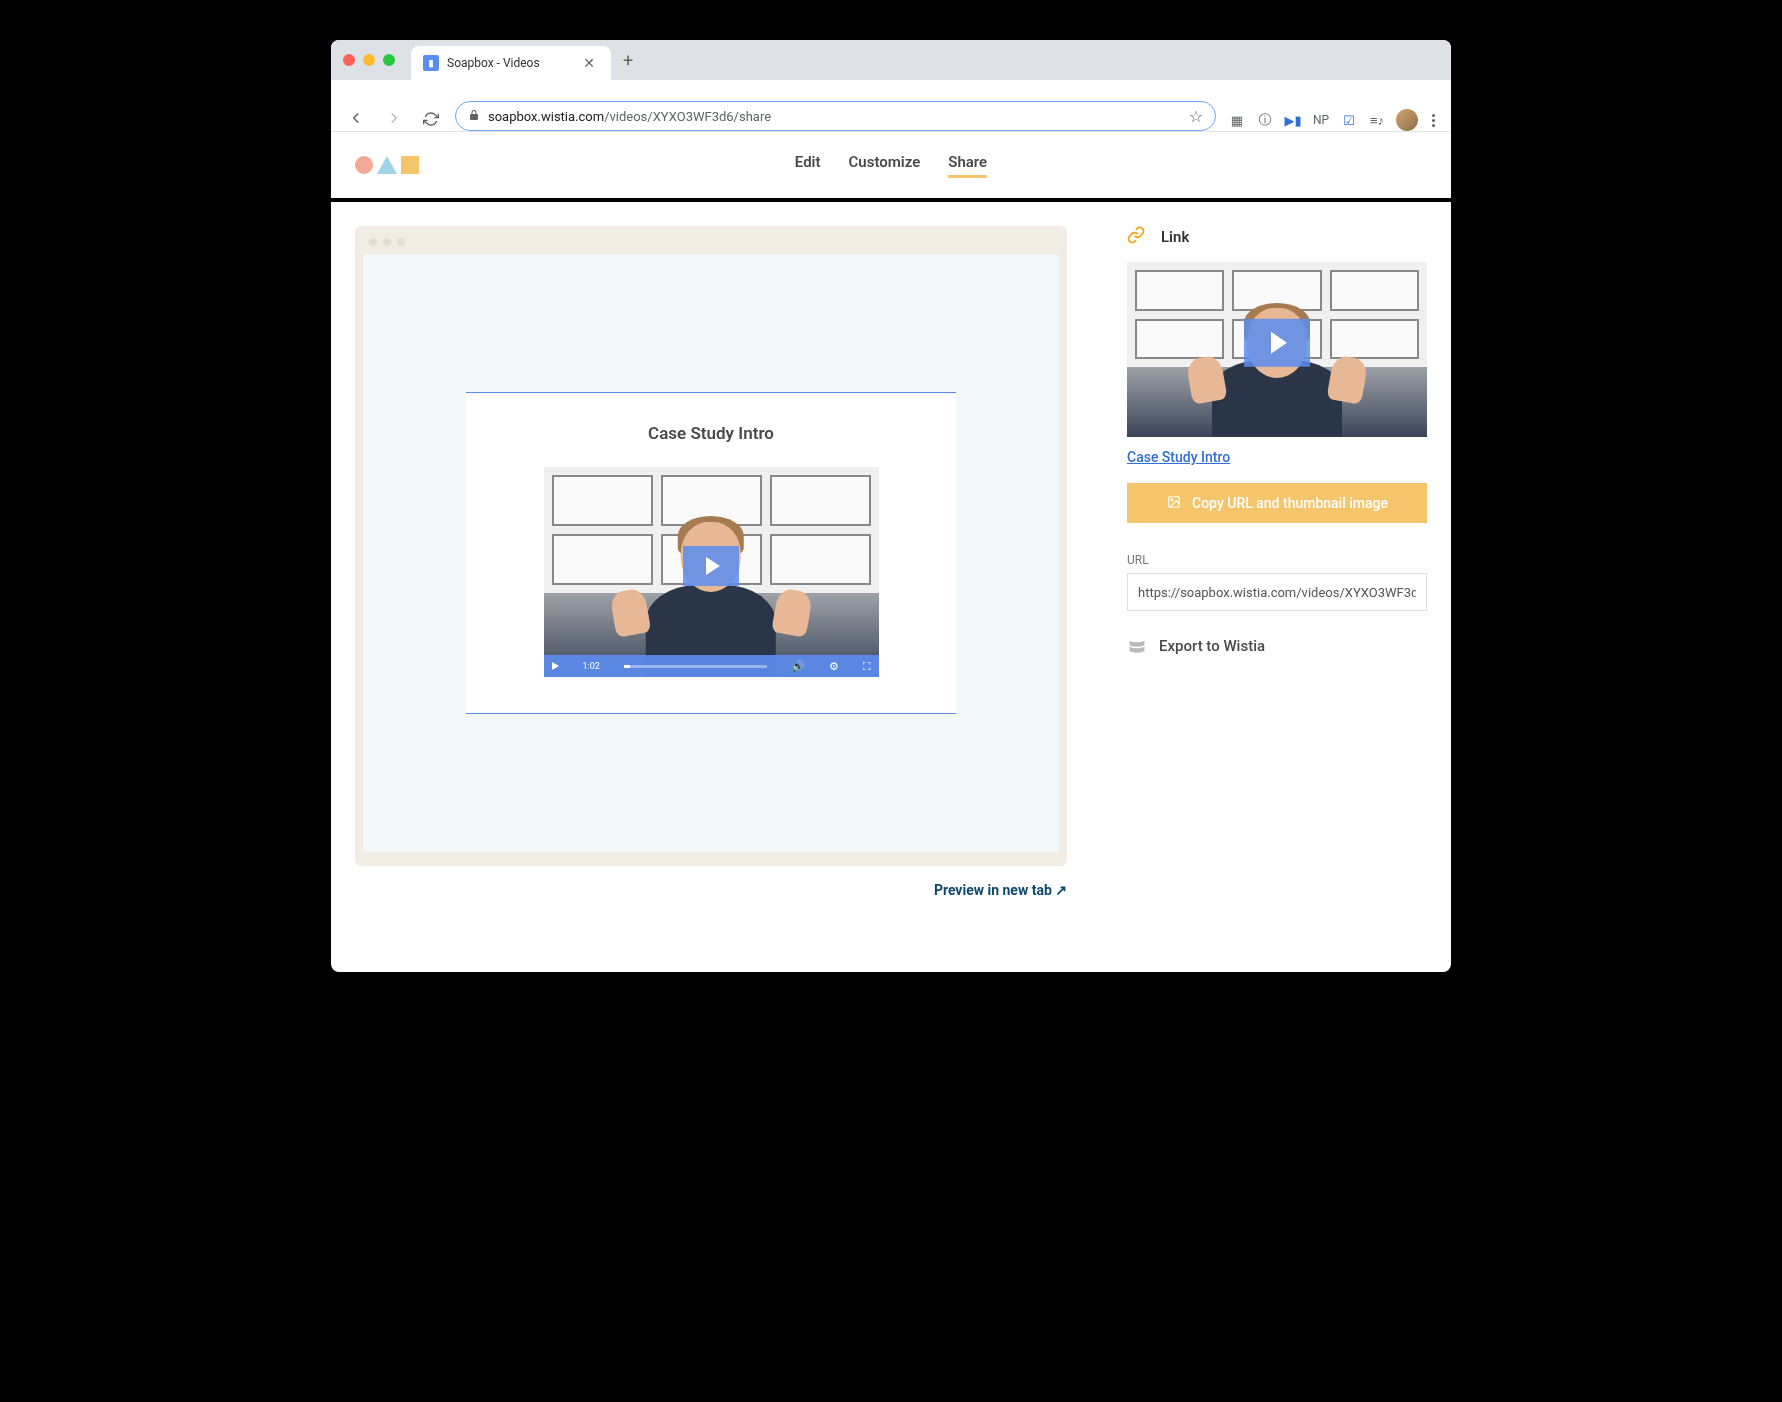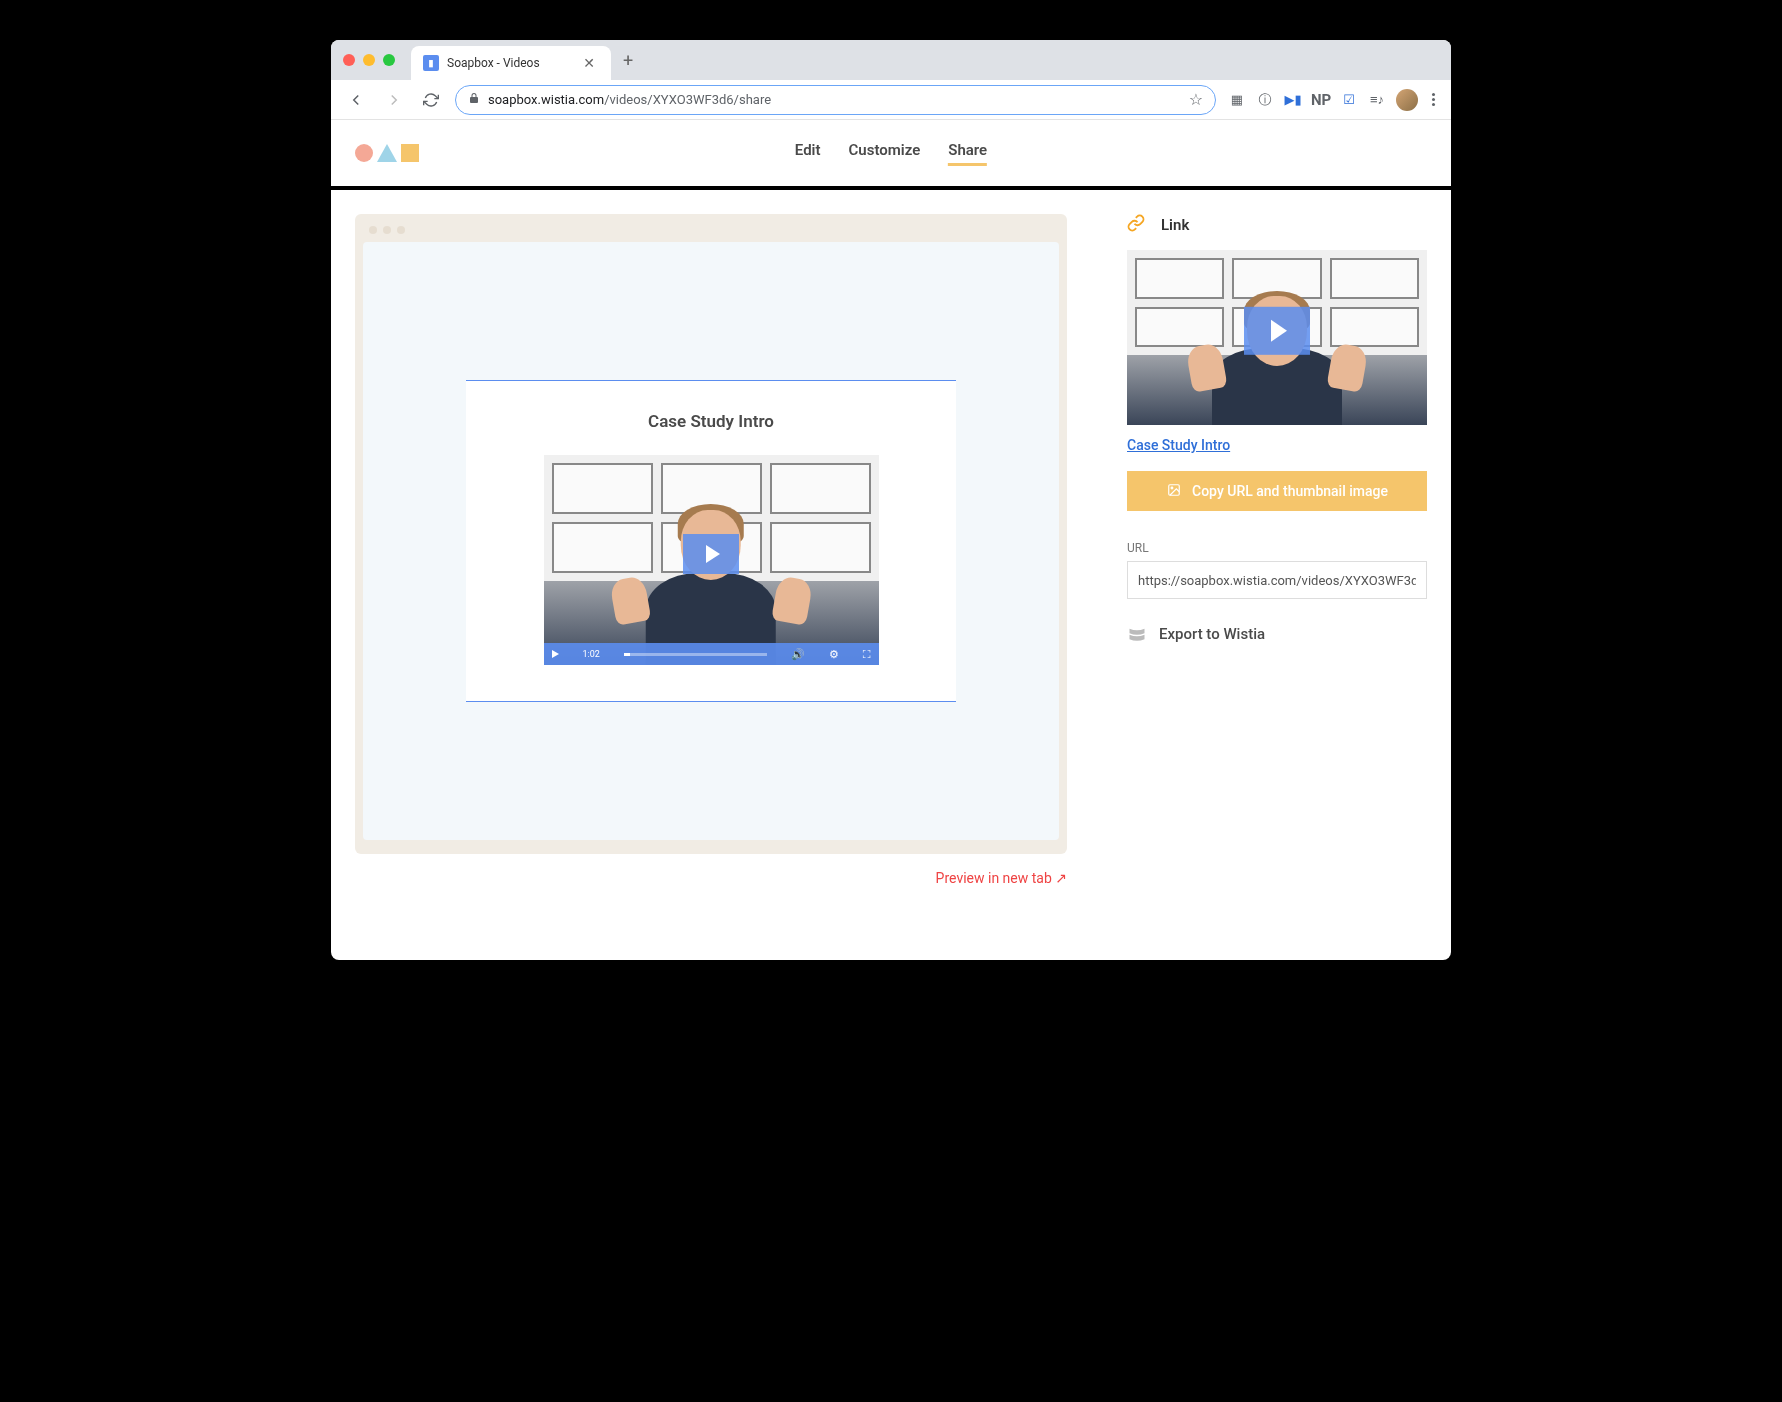--- a/index.html
+++ b/index.html
@@ -9,21 +9,21 @@
 .traffic-lights { display: flex; gap: 8px; }
 .traffic-lights span { width: 12px; height: 12px; border-radius: 50%; display: block; }
 .tl-red { background: #ff5f57; }
 .tl-yellow { background: #febc2e; }
 .tl-green { background: #28c840; }
 .tab { background: #fff; height: 34px; margin-left: 16px; border-radius: 8px 8px 0 0; display: flex; align-items: center; padding: 0 12px; gap: 8px; min-width: 200px; position: relative; top: 3px; }
 .tab-favicon { width: 16px; height: 16px; background: #5b8def; border-radius: 2px; display: flex; align-items: center; justify-content: center; color: #fff; font-size: 9px; font-weight: bold; }
 .tab-title { font-size: 12px; color: #333; flex: 1; }
 .tab-close { color: #666; font-size: 14px; cursor: pointer; padding: 0 4px; }
 .new-tab { color: #666; margin-left: 12px; font-size: 18px; cursor: pointer; }
-.address-bar-row { background: #fff; height: 40px; display: flex; align-items: center; padding: 0 12px; gap: 12px; border-bottom: 1px solid #e3e3e3; }
+.address-bar-row { background: #fff; height: 52px; display: flex; align-items: flex-end; padding: 0 12px; gap: 12px; border-bottom: 1px solid #e3e3e3; }
 .nav-btn { color: #5f6368; cursor: pointer; padding: 4px; display: flex; align-items: center; }
 .nav-btn.disabled { color: #bdbdbd; }
 .address-field { flex: 1; height: 30px; border: 1px solid #6ba6f7; border-radius: 15px; display: flex; align-items: center; padding: 0 12px; gap: 8px; background: #fff; }
 .lock-icon { color: #5f6368; font-size: 12px; }
 .url-text { font-size: 13px; color: #202124; flex: 1; }
 .url-text .domain { color: #202124; }
 .url-text .path { color: #5f6368; }
 .star-icon { color: #5f6368; }
 .ext-icons { display: flex; gap: 10px; align-items: center; }
 .ext-icon { width: 18px; height: 18px; display: flex; align-items: center; justify-content: center; color: #5f6368; font-size: 13px; cursor: pointer; }
@@ -61,21 +61,21 @@
 .person .hand.right { right: 8%; transform: rotate(10deg); }
 .play-overlay { position: absolute; top: 50%; left: 50%; transform: translate(-50%,-65%); width: 56px; height: 40px; background: rgba(91,141,239,0.85); display: flex; align-items: center; justify-content: center; }
 .play-overlay::after { content: ''; border-left: 14px solid #fff; border-top: 9px solid transparent; border-bottom: 9px solid transparent; margin-left: 3px; }
 .video-controls { position: absolute; bottom: 0; left: 0; right: 0; height: 22px; background: rgba(91,141,239,0.9); display: flex; align-items: center; padding: 0 8px; gap: 24px; }
 .vc-play { width: 0; height: 0; border-left: 7px solid #fff; border-top: 4px solid transparent; border-bottom: 4px solid transparent; cursor: pointer; }
 .vc-time { font-size: 9px; color: #fff; }
 .vc-progress { flex: 1; height: 3px; background: rgba(255,255,255,0.4); position: relative; }
 .vc-progress::after { content: ''; position: absolute; left: 0; top: 0; height: 100%; width: 4%; background: #fff; }
 .vc-icon { color: #fff; font-size: 11px; cursor: pointer; }
 .preview-link { text-align: right; margin-top: 14px; }
-.preview-link a { color: #ef4444; font-size: 14px; text-decoration: none; font-weight: 400; }
+.preview-link a { color: #0c4a6e; font-size: 14px; text-decoration: none; font-weight: 700; }
 
 .sidebar { width: 300px; }
 .side-section-title { display: flex; align-items: center; gap: 16px; margin-bottom: 14px; }
 .side-section-title .ic { color: #f5a623; }
 .side-section-title span { font-weight: 600; color: #333; font-size: 15px; }
 .thumb { width: 300px; height: 175px; position: relative; background: linear-gradient(180deg,#e8e8e8 0%,#d0d0d0 40%,#3a4558 100%); overflow: hidden; margin-bottom: 10px; }
 .thumb .play-overlay { width: 66px; height: 48px; }
 .thumb .play-overlay::after { border-left-width: 16px; border-top-width: 11px; border-bottom-width: 11px; }
 .thumb-title { color: #2f6fd8; font-size: 14px; font-weight: 500; margin-bottom: 18px; display: inline-block; }
 .btn { width: 100%; height: 40px; background: #f5c56b; color: #fff; border: none; font-size: 14px; font-weight: 500; display: flex; align-items: center; justify-content: center; gap: 10px; cursor: pointer; margin-bottom: 12px; }
@@ -130,21 +130,21 @@
       </span>
       <span class="url-text">
         <span class="domain">soapbox.wistia.com</span><span class="path">/videos/XYXO3WF3d6/share</span>
       </span>
       <span class="star-icon">☆</span>
     </div>
     <div class="ext-icons">
       <div class="ext-icon">▦</div>
       <div class="ext-icon">ⓘ</div>
       <div class="ext-icon" style="color:#2f6fd8">▶▮</div>
-      <div class="ext-icon" style="font-size:15px;font-weight:bold">NP</div>
+      <div class="ext-icon" style="font-size:12px;font-weight:normal">NP</div>
       <div class="ext-icon" style="color:#2f6fd8">☑</div>
       <div class="ext-icon">≡♪</div>
       <div class="avatar-icon"></div>
       <div class="menu-dots">
           <span></span>
           <span></span>
           <span></span>
         </div>
     </div>
   </div>

